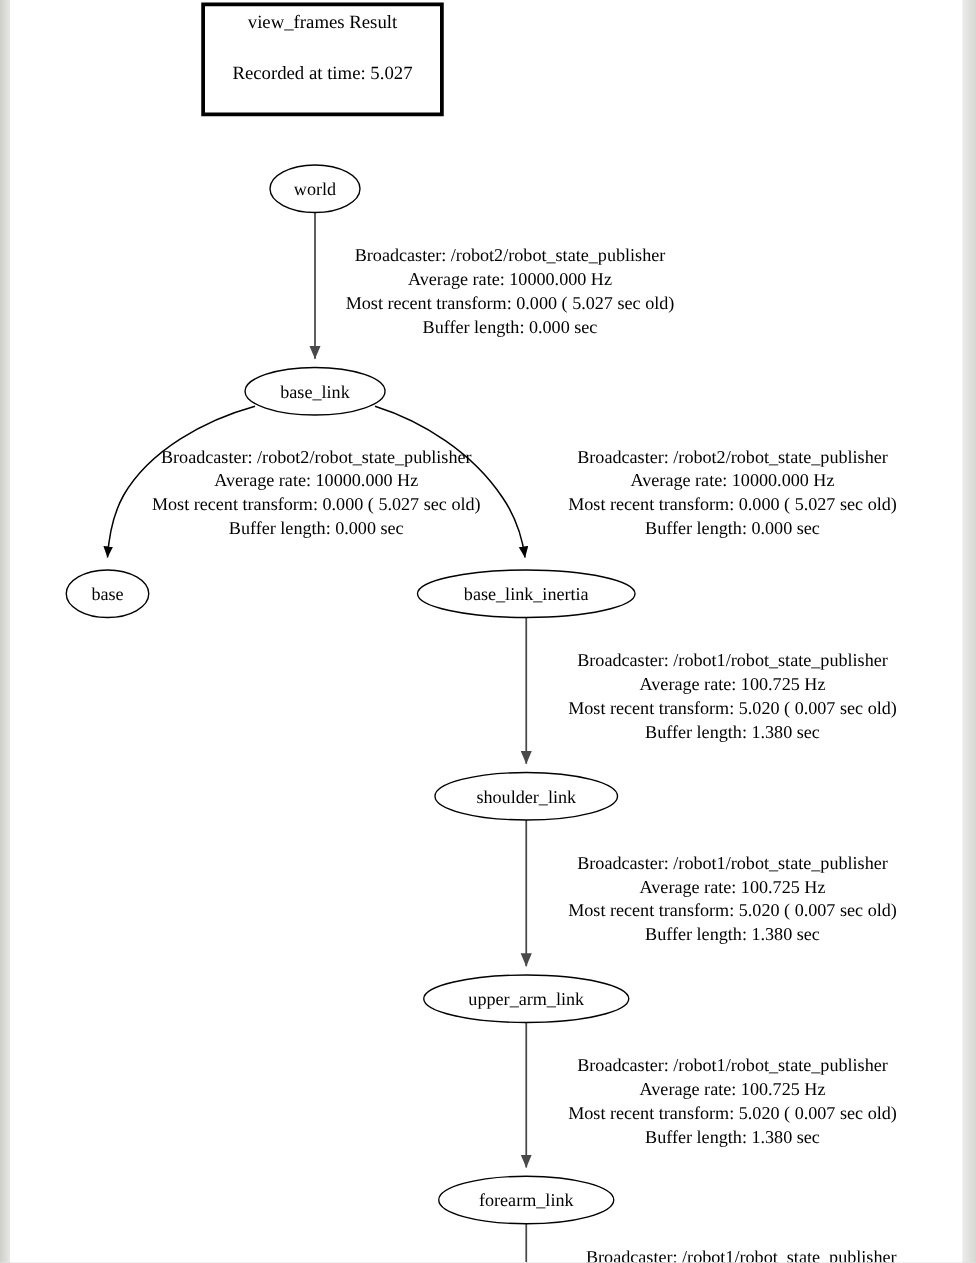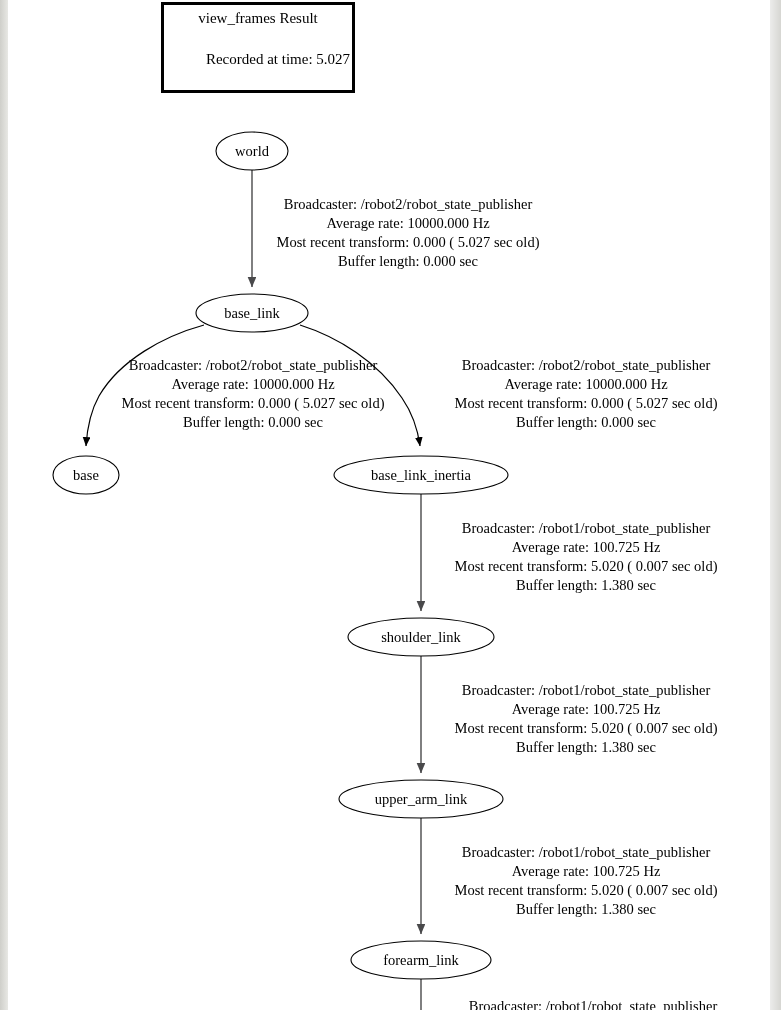--- a/index.html
+++ b/index.html
@@ -90,21 +90,20 @@
     color: #000;
   }
   .header-sub {
     position: absolute;
     top: 46px;
     left: 0;
     width: 100%;
     text-align: center;
     font-size: 15px;
     color: #000;
-    margin-left: 20px;
   }
   .clipped-label {
     position: absolute;
     left: 420px;
     top: 998px;
     width: 330px;
     font-size: 14.5px;
     text-align: center;
     color: #000;
     overflow: hidden;

